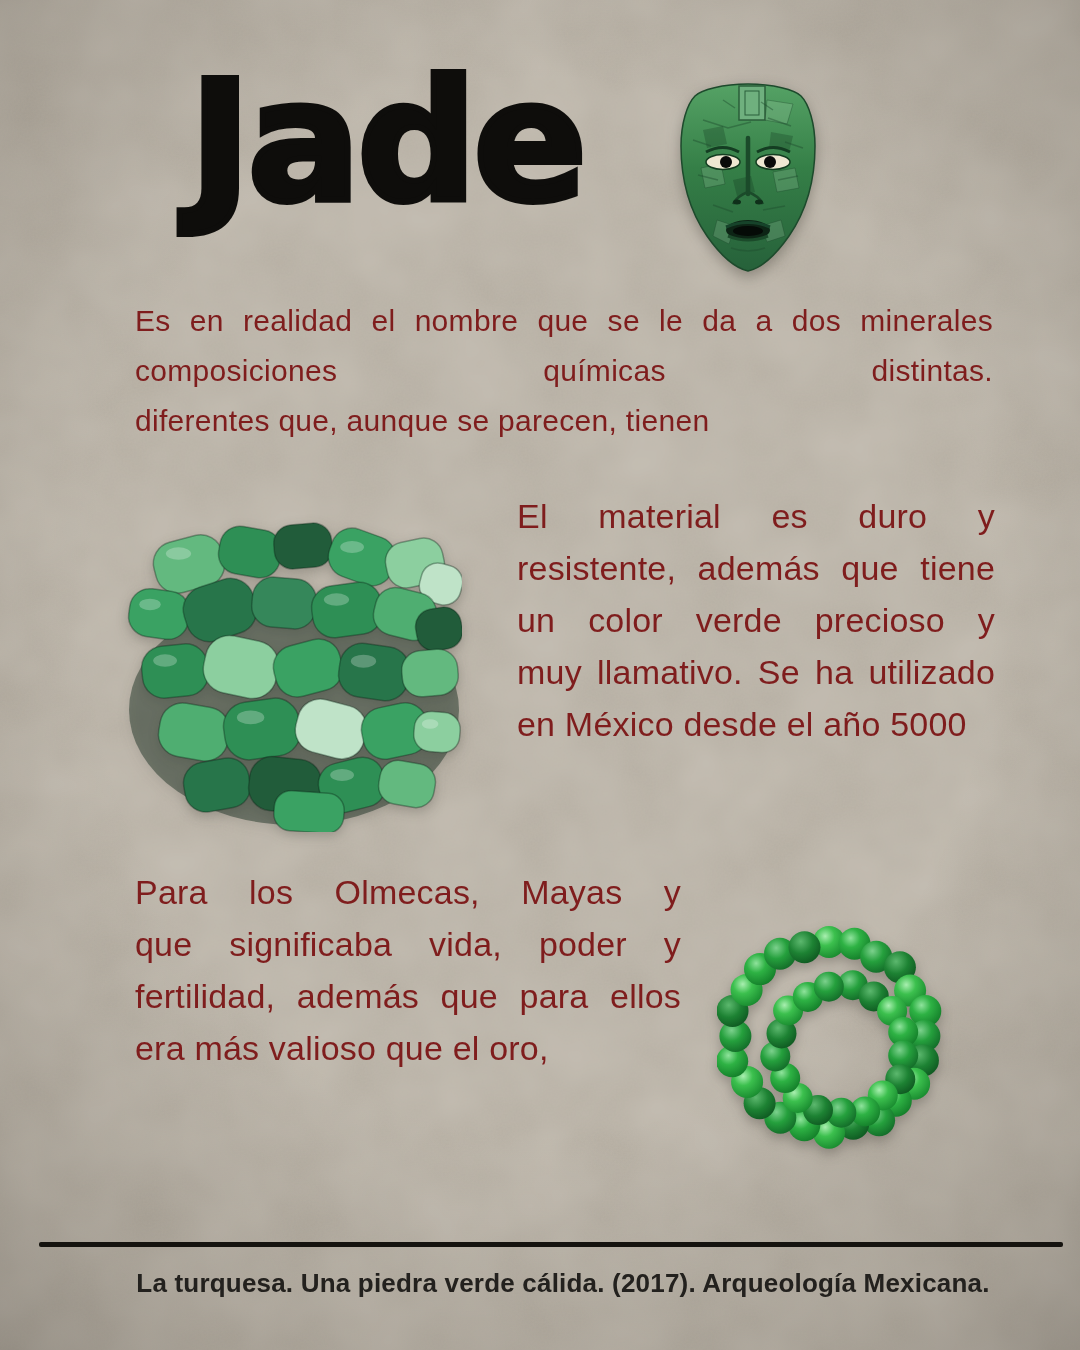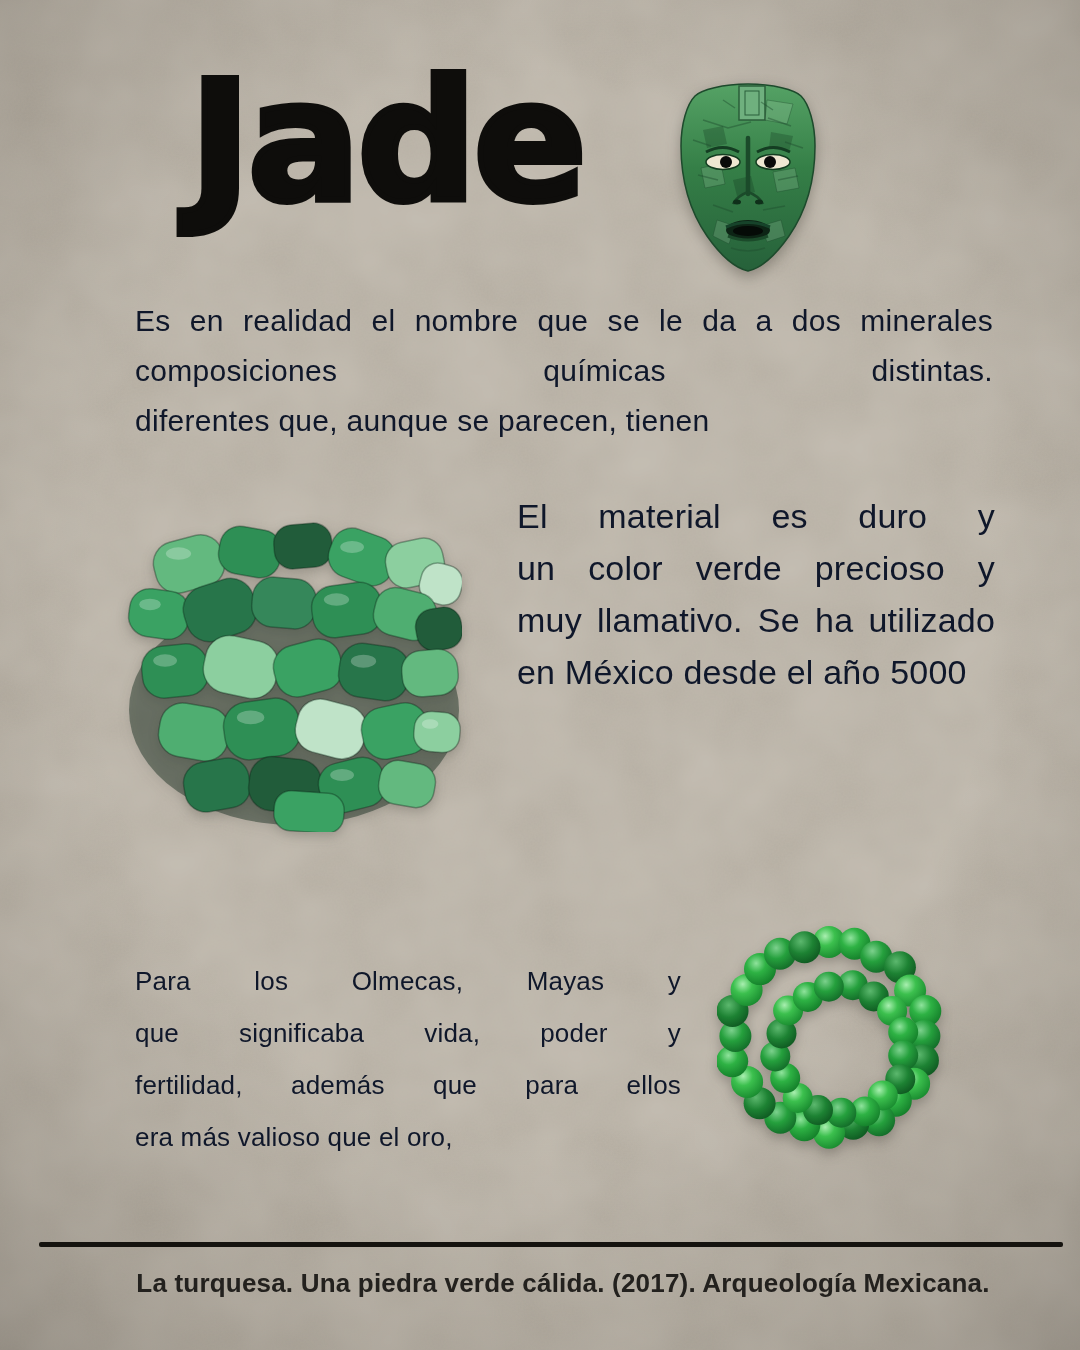--- a/index.html
+++ b/index.html
@@ -7,26 +7,26 @@
   .poster{position:relative;width:1080px;height:1350px;background:#b2ab9f;overflow:hidden;}
   .paper-noise{position:absolute;left:0;top:0;z-index:0;}
   .vignette{position:absolute;left:0;top:0;width:100%;height:100%;z-index:1;
     background:radial-gradient(ellipse 80% 75% at 50% 45%, rgba(0,0,0,0) 52%, rgba(58,52,44,0.16) 82%, rgba(44,39,33,0.30) 100%);}
   .content{position:absolute;left:0;top:0;width:100%;height:100%;z-index:2;margin-left:23px;}
 
   .title{position:absolute;left:166px;top:58px;margin:0;line-height:1;
     font-family:"DejaVu Sans",sans-serif;font-weight:800;font-size:168px;letter-spacing:-4px;
     color:#0e0d0b;-webkit-text-stroke:6px #0e0d0b;}
 
-  .para{position:absolute;color:#0f172a;}
+  .para{position:absolute;color:#7f1d1d;}
   .para .jline{text-align:justify;text-align-last:justify;}
   .para .jline:last-child{text-align-last:left;}
   .p1{left:112px;top:296px;width:858px;font-size:30px;line-height:50px;letter-spacing:0.3px;}
   .p2{left:494px;top:490px;width:478px;font-size:34px;line-height:52px;letter-spacing:0.2px;}
-  .p3{left:112px;top:955px;width:546px;font-size:26px;line-height:52px;letter-spacing:0.2px;}
+  .p3{left:112px;top:866px;width:546px;font-size:34px;line-height:52px;letter-spacing:0.2px;}
 
   .img-box{position:absolute;}
   .mask-box{left:650px;top:80px;width:150px;height:195px;filter:drop-shadow(0 5px 7px rgba(45,42,35,0.35));}
   .stones-box{left:101px;top:520px;width:338px;height:312px;border-radius:10px;overflow:hidden;
     filter:drop-shadow(0 4px 6px rgba(45,42,35,0.25));}
   .bracelet-box{left:694px;top:918px;width:238px;height:252px;filter:drop-shadow(0 5px 6px rgba(45,42,35,0.3));}
 
   .divider{position:absolute;left:16px;top:1242px;width:1024px;height:5px;background:#15130f;border-radius:2px;}
   .citation{position:absolute;left:0;top:1268px;width:1080px;text-align:center;
     font-size:26px;font-weight:600;color:#23211e;letter-spacing:0.2px;}
@@ -156,20 +156,21 @@
             <rect x="195" y="240" width="66" height="50" rx="21" transform="rotate(-14 228 265)" fill="#2e8f55"></rect>
             <ellipse cx="218.1" cy="255" rx="11.879999999999999" ry="6" fill="rgba(255,255,255,0.25)" stroke="none"></ellipse>
             <rect x="255" y="242" width="56" height="44" rx="18.48" transform="rotate(10 283 264)" fill="#63b97f"></rect>
             <rect x="150" y="272" width="70" height="40" rx="16.8" transform="rotate(4 185 292)" fill="#3aa263"></rect>
           </g>
       </svg>
     </div>
 
     <div class="para p2">
         <div class="jline">El material es duro y</div>
+        <div class="jline">resistente, además que tiene</div>
         <div class="jline">un color verde precioso y</div>
         <div class="jline">muy llamativo. Se ha utilizado</div>
         <div class="jline">en México desde el año 5000</div>
       </div>
 
     <div class="para p3">
         <div class="jline">Para los Olmecas, Mayas y</div>
         <div class="jline">que significaba vida, poder y</div>
         <div class="jline">fertilidad, además que para ellos</div>
         <div class="jline">era más valioso que el oro,</div>

